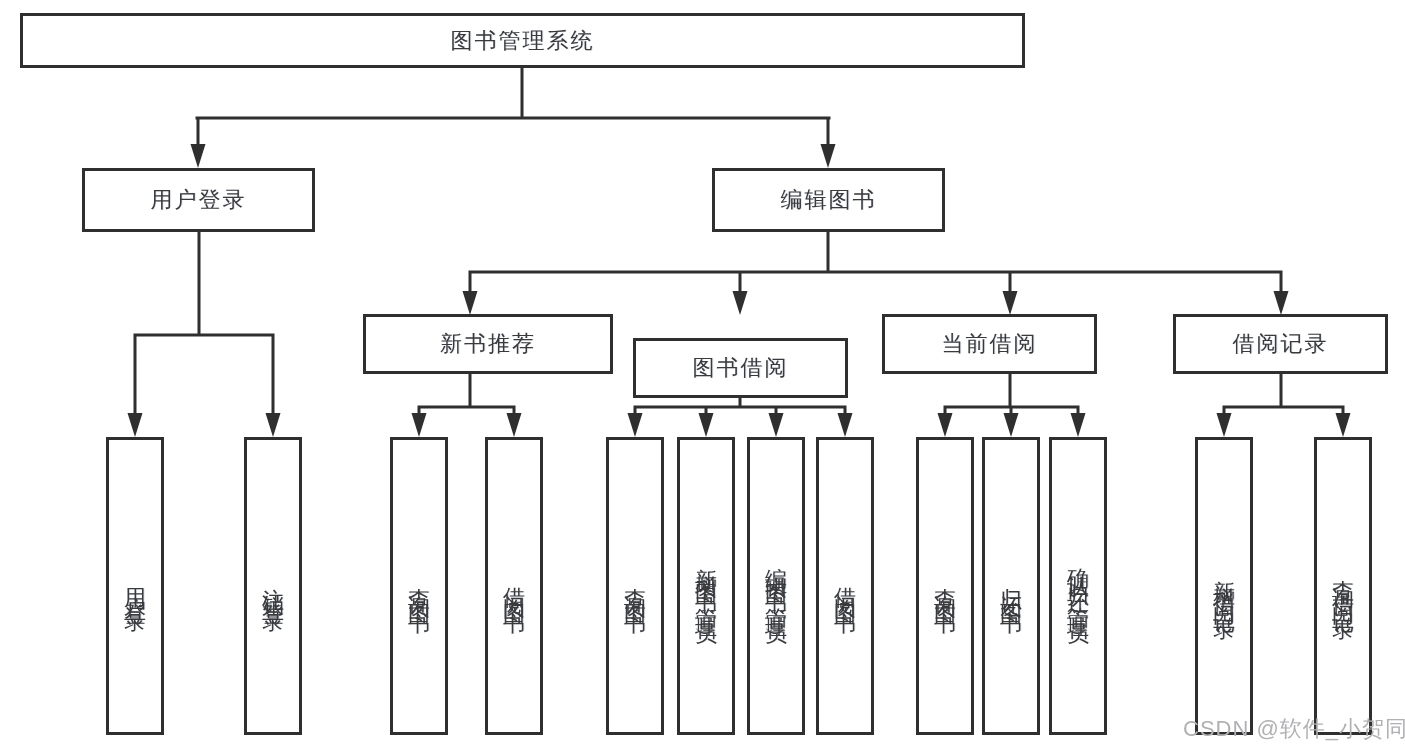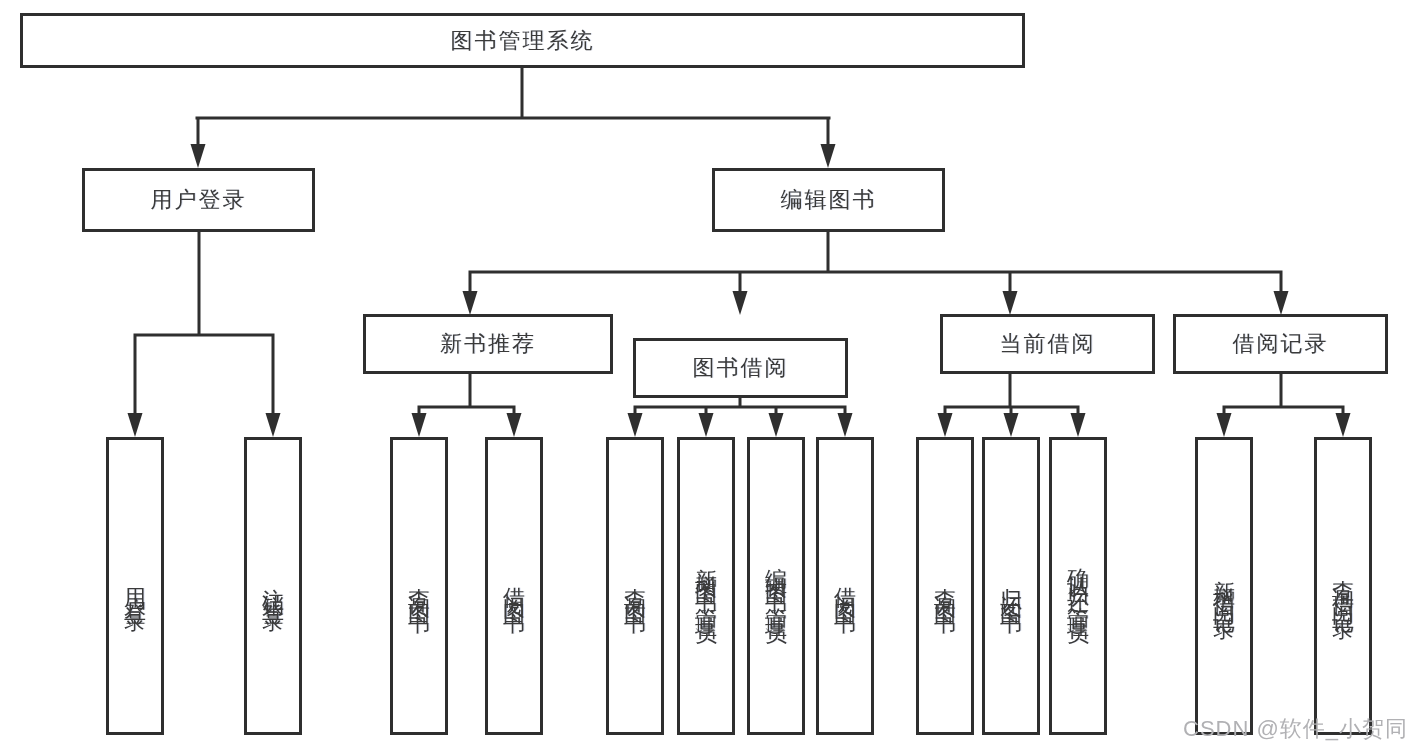--- a/index.html
+++ b/index.html
@@ -91,21 +91,21 @@
   <div class="node" style="left:712px; top:168px; width:233px; height:64px;">
     <span>编辑图书</span>
   </div>
 
   <div class="node" style="left:363px; top:314px; width:250px; height:60px;">
     <span>新书推荐</span>
   </div>
   <div class="node" style="left:633px; top:314px; width:215px; height:60px;margin-top:24px;">
     <span>图书借阅</span>
   </div>
-  <div class="node" style="left:940px; top:314px; width:215px; height:60px;">
+  <div class="node" style="left:882px; top:314px; width:215px; height:60px;">
     <span>当前借阅</span>
   </div>
   <div class="node" style="left:1173px; top:314px; width:215px; height:60px;">
     <span>借阅记录</span>
   </div>
 
   <div class="node leaf" style="left:106px; top:437px; width:58px; height:298px;">
     <span class="vtext">用户登录</span>
   </div>
   <div class="node leaf" style="left:244px; top:437px; width:58px; height:298px;">

